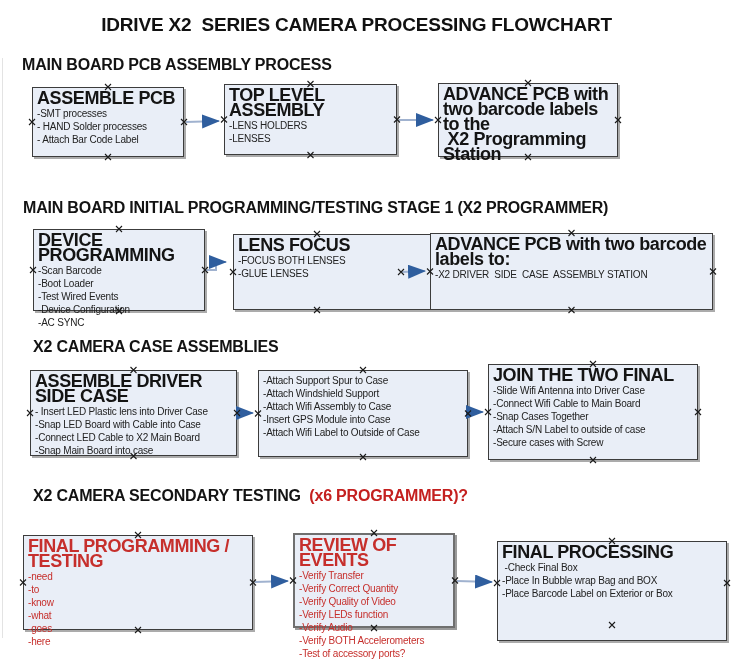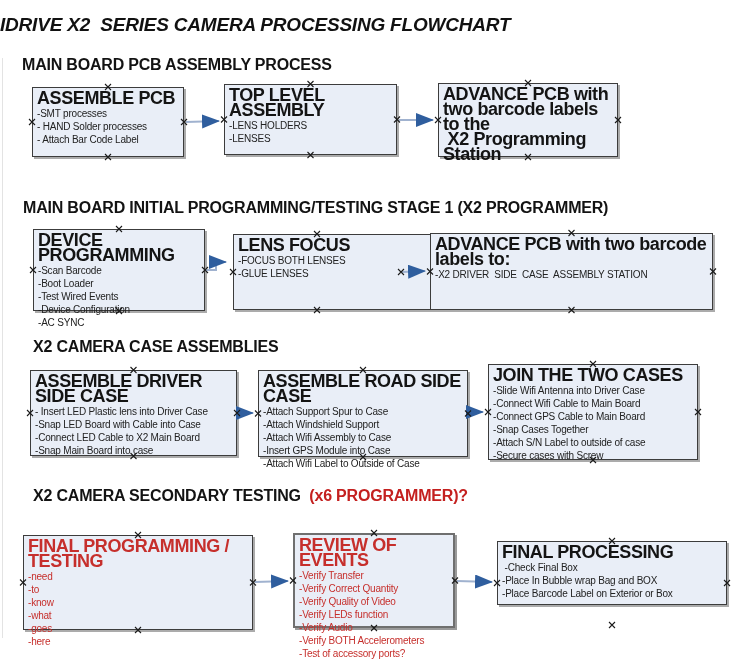--- a/index.html
+++ b/index.html
@@ -2,22 +2,22 @@
 <html><head>
 <meta charset="utf-8">
 <style>
   html,body{margin:0;padding:0;background:#ffffff;}
   .canvas{
     position:relative;width:747px;height:662px;background:#ffffff;overflow:hidden;
     font-family:"Liberation Sans","DejaVu Sans",sans-serif;color:#1c1c1c;
   }
   .left-edge{position:absolute;left:2px;top:58px;width:1px;height:580px;background:#e3e3e3;}
   .main-title{
-    position:absolute;left:0;top:14px;width:612px;text-align:left;
-    font-size:19px;font-weight:bold;color:#111;letter-spacing:-0.2px;white-space:pre;font-style:italic;
+    position:absolute;left:0;top:14px;width:612px;text-align:right;
+    font-size:19px;font-weight:bold;color:#111;letter-spacing:-0.2px;white-space:pre;
   }
   .sec-heading{
     position:absolute;font-size:16px;font-weight:bold;color:#131313;
     letter-spacing:-0.2px;white-space:pre;
   }
   .sec-heading .red-part{color:#c4201f;}
   .box{
     position:absolute;box-sizing:border-box;background:#e9eef7;
     border:1px solid #3c3c3c;box-shadow:2px 2px 0 #ababab;
     padding:3px 4px 0 4px;overflow:visible;
@@ -96,35 +96,33 @@
   <div class="box" style="left:30px;top:370px;width:207px;height:86px">
     <div class="box-title">ASSEMBLE DRIVER SIDE CASE</div>
     <div class="box-lines">
         <div class="line">- Insert LED Plastic lens into Driver Case</div>
         <div class="line">-Snap LED Board with Cable into Case</div>
         <div class="line">-Connect LED Cable to X2 Main Board</div>
         <div class="line">-Snap Main Board into case</div>
       </div>
   </div>
   <div class="box" style="left:258px;top:370px;width:210px;height:87px">
-    <div class="box-title">ASSEMBLE ROAD SIDE CASE</div>
     <div class="box-lines">
         <div class="line">-Attach Support Spur to Case</div>
         <div class="line">-Attach Windshield Support</div>
         <div class="line">-Attach Wifi Assembly to Case</div>
         <div class="line">-Insert GPS Module into Case</div>
         <div class="line">-Attach Wifi Label to Outside of Case</div>
       </div>
   </div>
   <div class="box" style="left:488px;top:364px;width:210px;height:96px">
-    <div class="box-title">JOIN THE TWO CASES</div>
+    <div class="box-title">JOIN THE TWO FINAL</div>
     <div class="box-lines">
         <div class="line">-Slide Wifi Antenna into Driver Case</div>
         <div class="line">-Connect Wifi Cable to Main Board</div>
-        <div class="line">-Connect GPS Cable to Main Board</div>
         <div class="line">-Snap Cases Together</div>
         <div class="line">-Attach S/N Label to outside of case</div>
         <div class="line">-Secure cases with Screw</div>
       </div>
   </div>
 
   <div class="box red" style="left:23px;top:535px;width:230px;height:95px">
     <div class="box-title">FINAL PROGRAMMING / TESTING</div>
     <div class="box-lines">
         <div class="line">-need</div>
@@ -140,21 +138,21 @@
     <div class="box-lines">
         <div class="line">-Verify Transfer</div>
         <div class="line">-Verify Correct Quantity</div>
         <div class="line">-Verify Quality of Video</div>
         <div class="line">-Verify LEDs function</div>
         <div class="line">-Verify Audio</div>
         <div class="line">-Verify BOTH Accelerometers</div>
         <div class="line">-Test of accessory ports?</div>
       </div>
   </div>
-  <div class="box" style="left:497px;top:541px;width:230px;height:64px">
+  <div class="box" style="left:497px;top:541px;width:230px;height:100px">
     <div class="box-title">FINAL PROCESSING</div>
     <div class="box-lines">
         <div class="line"> -Check Final Box</div>
         <div class="line">-Place In Bubble wrap Bag and BOX</div>
         <div class="line">-Place Barcode Label on Exterior or Box</div>
       </div>
   </div>
 
   <svg id="overlay" width="747" height="662">
     <defs>

